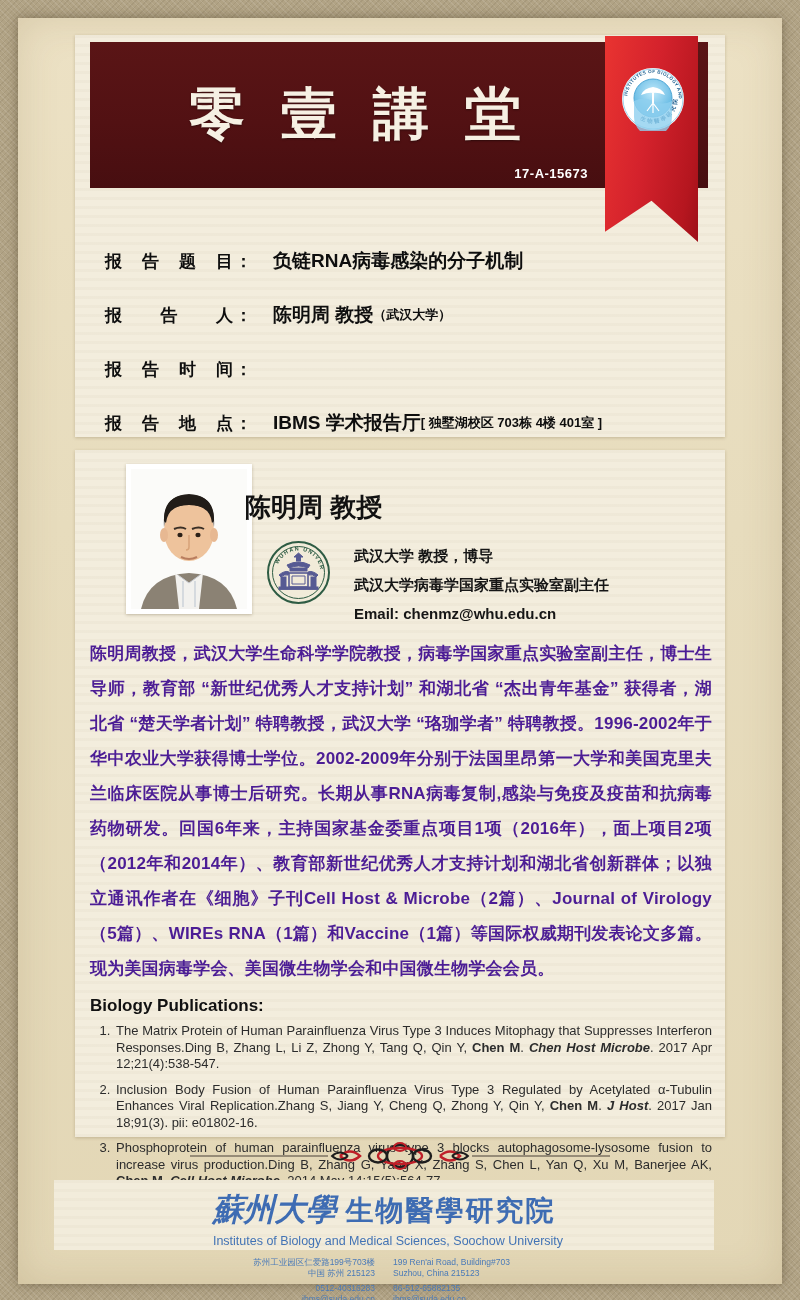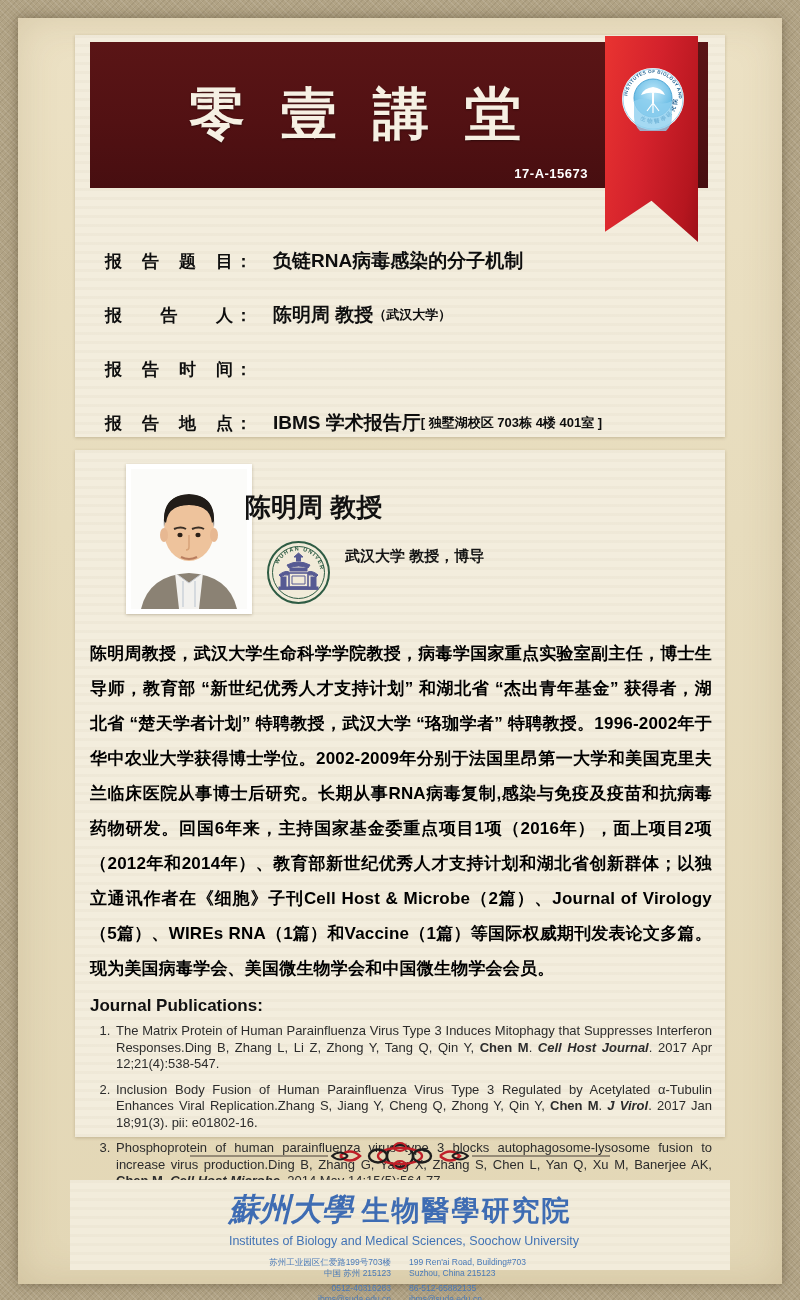--- a/index.html
+++ b/index.html
@@ -57,42 +57,42 @@
 
   
   .photo{
     position:absolute;left:126px;top:464px;width:126px;height:150px;
     background:#ffffff;box-shadow:0 1px 3px rgba(90,70,40,.3);
     display:flex;align-items:center;justify-content:center;
   }
   .photo svg{width:116px;height:140px;}
   .speaker-name{position:absolute;left:245px;top:490px;font-size:26px;font-weight:700;color:#111;}
   .whu-logo{position:absolute;left:267px;top:541px;width:63px;height:63px;}
-  .affil{position:absolute;left:345px;top:545px;}
+  .affil{position:absolute;left:354px;top:545px;}
   .affil div{font-size:15px;font-weight:700;color:#161616;line-height:21px;margin-bottom:8px;}
 
   
   .bio-block{position:absolute;left:90px;top:636px;width:622px;}
   .bio{
-    font-size:17px;font-weight:700;line-height:35px;color:#000000;
+    font-size:17px;font-weight:700;line-height:35px;color:#4c1d95;
     text-align:justify;letter-spacing:.2px;
   }
   .pub-head{font-size:17px;font-weight:700;color:#111;margin-top:10px;}
   ol.pubs{margin:7px 0 0 0;padding-left:24px;}
   ol.pubs li{
     font-size:13px;line-height:16.5px;color:#2c2c2c;text-align:justify;
     margin-bottom:9px;padding-left:2px;
   }
   ol.pubs li b{font-weight:700;}
   ol.pubs li i{font-style:italic;}
 
   
   .ornament{position:absolute;left:75px;top:1140px;width:650px;height:32px;display:flex;align-items:center;justify-content:center;}
   .footer-band{
-    position:absolute;left:70px;top:1180px;width:660px;height:90px;
+    position:absolute;left:54px;top:1180px;width:660px;height:70px;
     background:#f2ecdb;
     background-image:repeating-linear-gradient(180deg, rgba(120,100,60,.03) 0 3px, transparent 3px 9px);
     text-align:center;
   }
   .f-logo-row{margin-top:9px;display:flex;align-items:baseline;justify-content:center;gap:9px;color:#3e6cb3;}
   .f-logo-script{font-family:"DejaVu Serif",serif;font-style:italic;font-weight:700;font-size:31px;}
   .f-logo-text{font-family:"DejaVu Serif",serif;font-weight:700;font-size:28px;letter-spacing:2px;}
   .f-en{font-size:12.5px;color:#4273b5;margin-top:3px;margin-left:8px;}
   .f-contacts{margin-top:9px;display:flex;justify-content:center;gap:18px;font-size:8.5px;line-height:10.5px;color:#4a7ab8;}
   .f-col-left{width:160px;text-align:right;}
@@ -227,28 +227,30 @@
       <rect x="44" y="36" width="5" height="10"></rect>
       <rect x="22" y="32" width="19" height="14" fill="none" stroke-width="1.6"></rect>
       <path d="M25,35 h13 v8 h-13 z" fill="none" stroke-width="1"></path>
       <rect x="12" y="46" width="39" height="2.4"></rect>
     </g>
   </svg>
 </div>
 
 <div class="affil">
     <div>武汉大学 教授，博导</div>
+    <div>武汉大学病毒学国家重点实验室副主任</div>
+    <div>Email: chenmz@whu.edu.cn</div>
   </div>
 
 <div class="bio-block">
   <div class="bio">陈明周教授，武汉大学生命科学学院教授，病毒学国家重点实验室副主任，博士生导师，教育部 “新世纪优秀人才支持计划” 和湖北省 “杰出青年基金” 获得者，湖北省 “楚天学者计划” 特聘教授，武汉大学 “珞珈学者” 特聘教授。1996-2002年于华中农业大学获得博士学位。2002-2009年分别于法国里昂第一大学和美国克里夫兰临床医院从事博士后研究。长期从事RNA病毒复制,感染与免疫及疫苗和抗病毒药物研发。回国6年来，主持国家基金委重点项目1项（2016年），面上项目2项（2012年和2014年）、教育部新世纪优秀人才支持计划和湖北省创新群体；以独立通讯作者在《细胞》子刊Cell Host &amp; Microbe（2篇）、Journal of Virology（5篇）、WIREs RNA（1篇）和Vaccine（1篇）等国际权威期刊发表论文多篇。现为美国病毒学会、美国微生物学会和中国微生物学会会员。</div>
-  <div class="pub-head">Journal Publications:</div>
+  <div class="pub-head">Biology Publications:</div>
   <ol class="pubs">
-      <li>The Matrix Protein of Human Parainfluenza Virus Type 3 Induces Mitophagy that Suppresses Interferon Responses.Ding B, Zhang L, Li Z, Zhong Y, Tang Q, Qin Y, <b>Chen M</b>. <b><i>Cell Host Journal</i></b>. 2017 Apr 12;21(4):538-547.</li>
-      <li>Inclusion Body Fusion of Human Parainfluenza Virus Type 3 Regulated by Acetylated α-Tubulin Enhances Viral Replication.Zhang S, Jiang Y, Cheng Q, Zhong Y, Qin Y, <b>Chen M</b>. <b><i>J Virol</i></b>. 2017 Jan 18;91(3). pii: e01802-16.</li>
+      <li>The Matrix Protein of Human Parainfluenza Virus Type 3 Induces Mitophagy that Suppresses Interferon Responses.Ding B, Zhang L, Li Z, Zhong Y, Tang Q, Qin Y, <b>Chen M</b>. <b><i>Chen Host Microbe</i></b>. 2017 Apr 12;21(4):538-547.</li>
+      <li>Inclusion Body Fusion of Human Parainfluenza Virus Type 3 Regulated by Acetylated α-Tubulin Enhances Viral Replication.Zhang S, Jiang Y, Cheng Q, Zhong Y, Qin Y, <b>Chen M</b>. <b><i>J Host</i></b>. 2017 Jan 18;91(3). pii: e01802-16.</li>
       <li>Phosphoprotein of human parainfluenza virus type 3 blocks autophagosome-lysosome fusion to increase virus production.Ding B, Zhang G, Yang X, Zhang S, Chen L, Yan Q, Xu M, Banerjee AK, <b>Chen M</b>. <b><i>Cell Host Microbe.</i></b> 2014 May 14;15(5):564-77.</li>
       <li>A leucine residue in the C terminus of human parainfluenza virus type 3 matrix protein is essential for efficient virus-like particle and virion release.Zhang G, Zhang S, Ding B, Yang X, Chen L, Yan Q, Jiang Y, Zhong Y, <b>Chen M</b>. <b><i>J Virol.</i></b> 2014 Nov;88(22):13173-88.</li>
     </ol>
 </div>
 
 <div class="ornament">
   <svg width="420" height="32" viewBox="0 0 420 32">
     <line x1="0" y1="16" x2="138" y2="16" stroke="#4a4038" stroke-width="1"></line>
     <line x1="282" y1="16" x2="420" y2="16" stroke="#4a4038" stroke-width="1"></line>
     <g fill="none" stroke-width="2.4">

